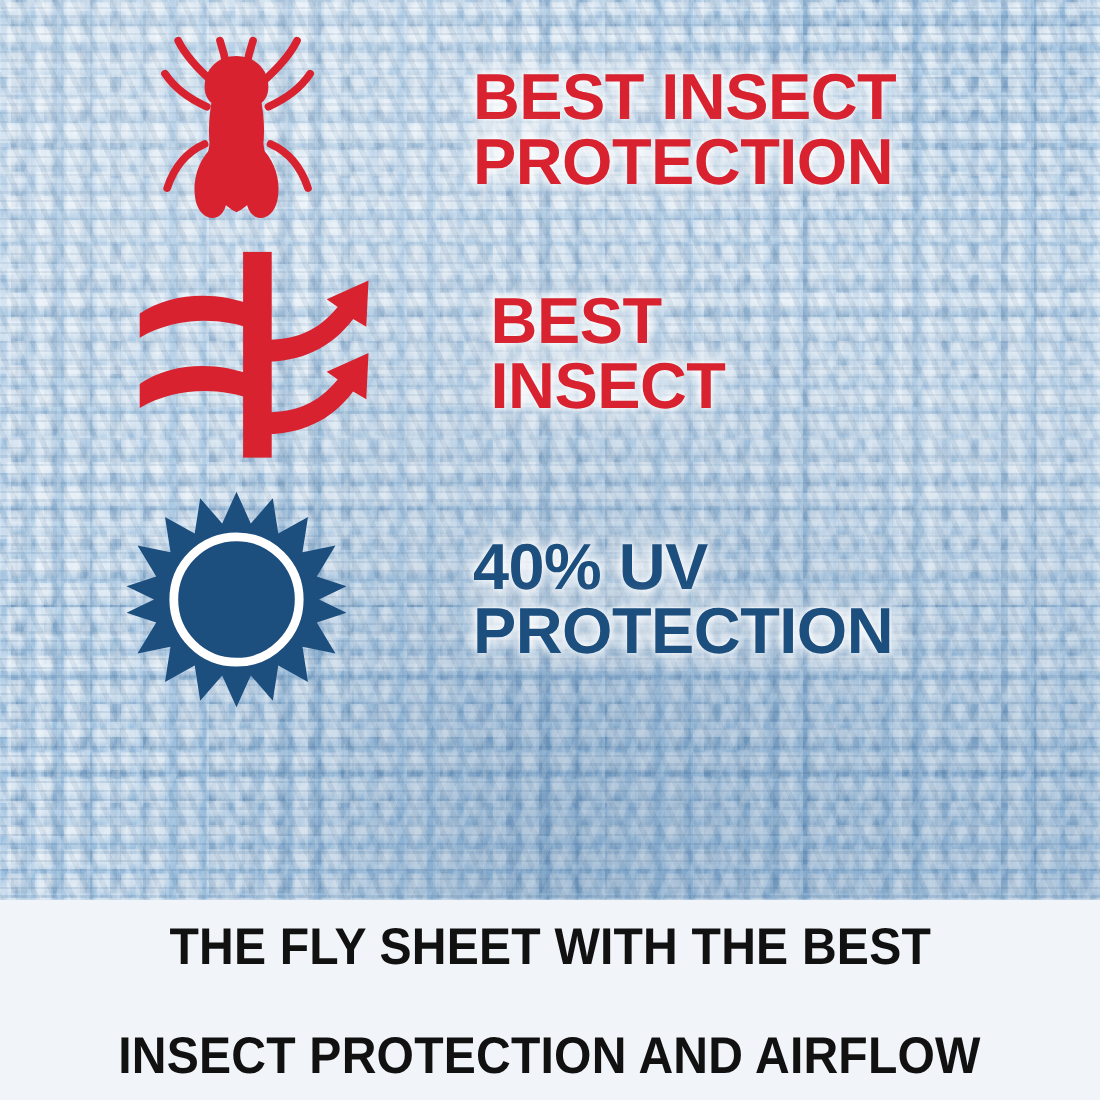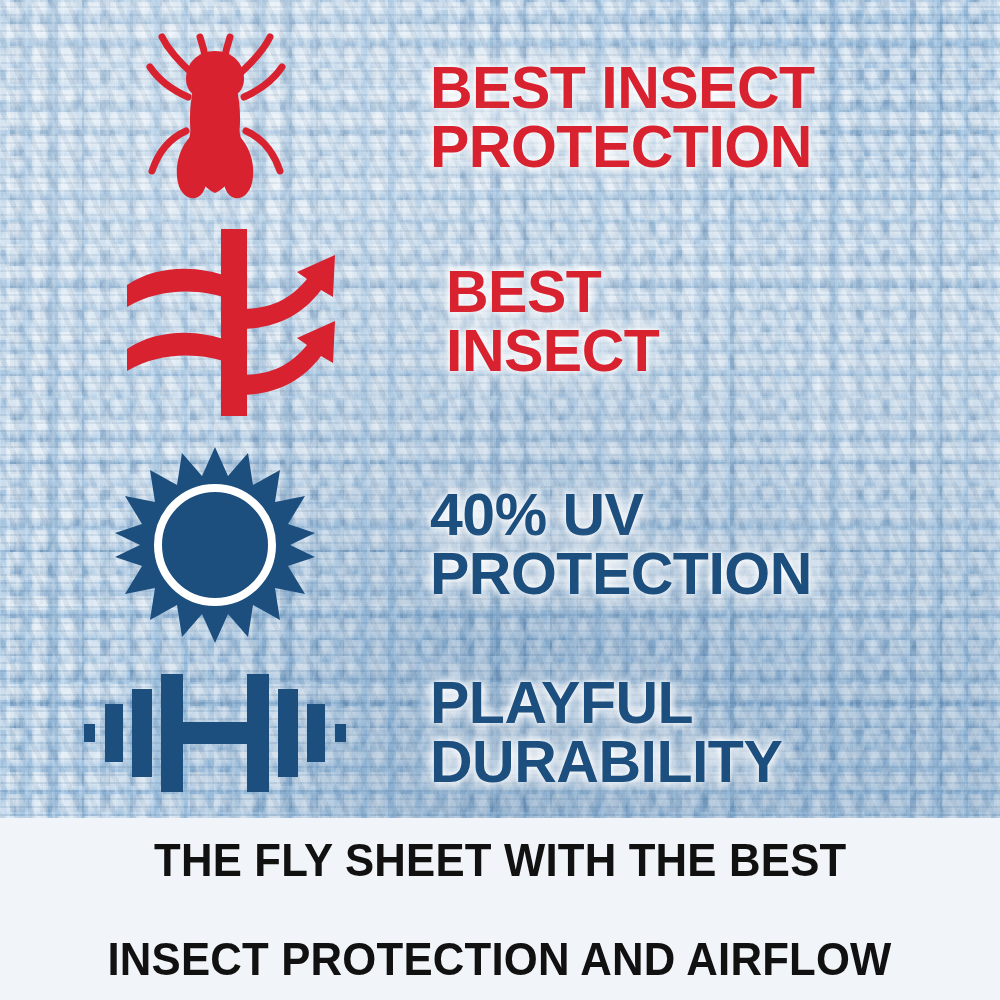--- a/index.html
+++ b/index.html
@@ -226,43 +226,19 @@
         <circle cx="100" cy="100" r="57" fill="none" stroke="#FFFFFF" stroke-width="8"></circle>
         <circle cx="100" cy="100" r="52" fill="#1C4E7E"></circle>
       </svg>
     </div>
     <div class="text-cell">
       <div class="headline navy-text">40% UV</div>
       <div class="headline navy-text">PROTECTION</div>
     </div>
   </div>
 
-  <div class="row" id="row-durab">
-    <div class="icon-cell">
-      <svg width="270" height="150" viewBox="0 0 270 150">
-        <g fill="#1C4E7E">
-
-          <rect x="4" y="66" width="11" height="18"></rect>
-          <rect x="25" y="46" width="18" height="58"></rect>
-          <rect x="52" y="31" width="20" height="88"></rect>
-          <rect x="81" y="16" width="22" height="118"></rect>
-
-          <rect x="103" y="64" width="64" height="22"></rect>
-
-          <rect x="167" y="16" width="22" height="118"></rect>
-          <rect x="198" y="31" width="20" height="88"></rect>
-          <rect x="227" y="46" width="18" height="58"></rect>
-          <rect x="255" y="66" width="11" height="18"></rect>
-        </g>
-      </svg>
-    </div>
-    <div class="text-cell">
-      <div class="headline navy-text">PLAYFUL</div>
-      <div class="headline navy-text">DURABILITY</div>
-    </div>
-  </div>
 
   <div id="caption-band">
     <div class="caption-line">THE FLY SHEET WITH THE BEST</div>
     <div class="caption-line">INSECT PROTECTION AND AIRFLOW</div>
   </div>
 
 </div>
 
 </body></html>

